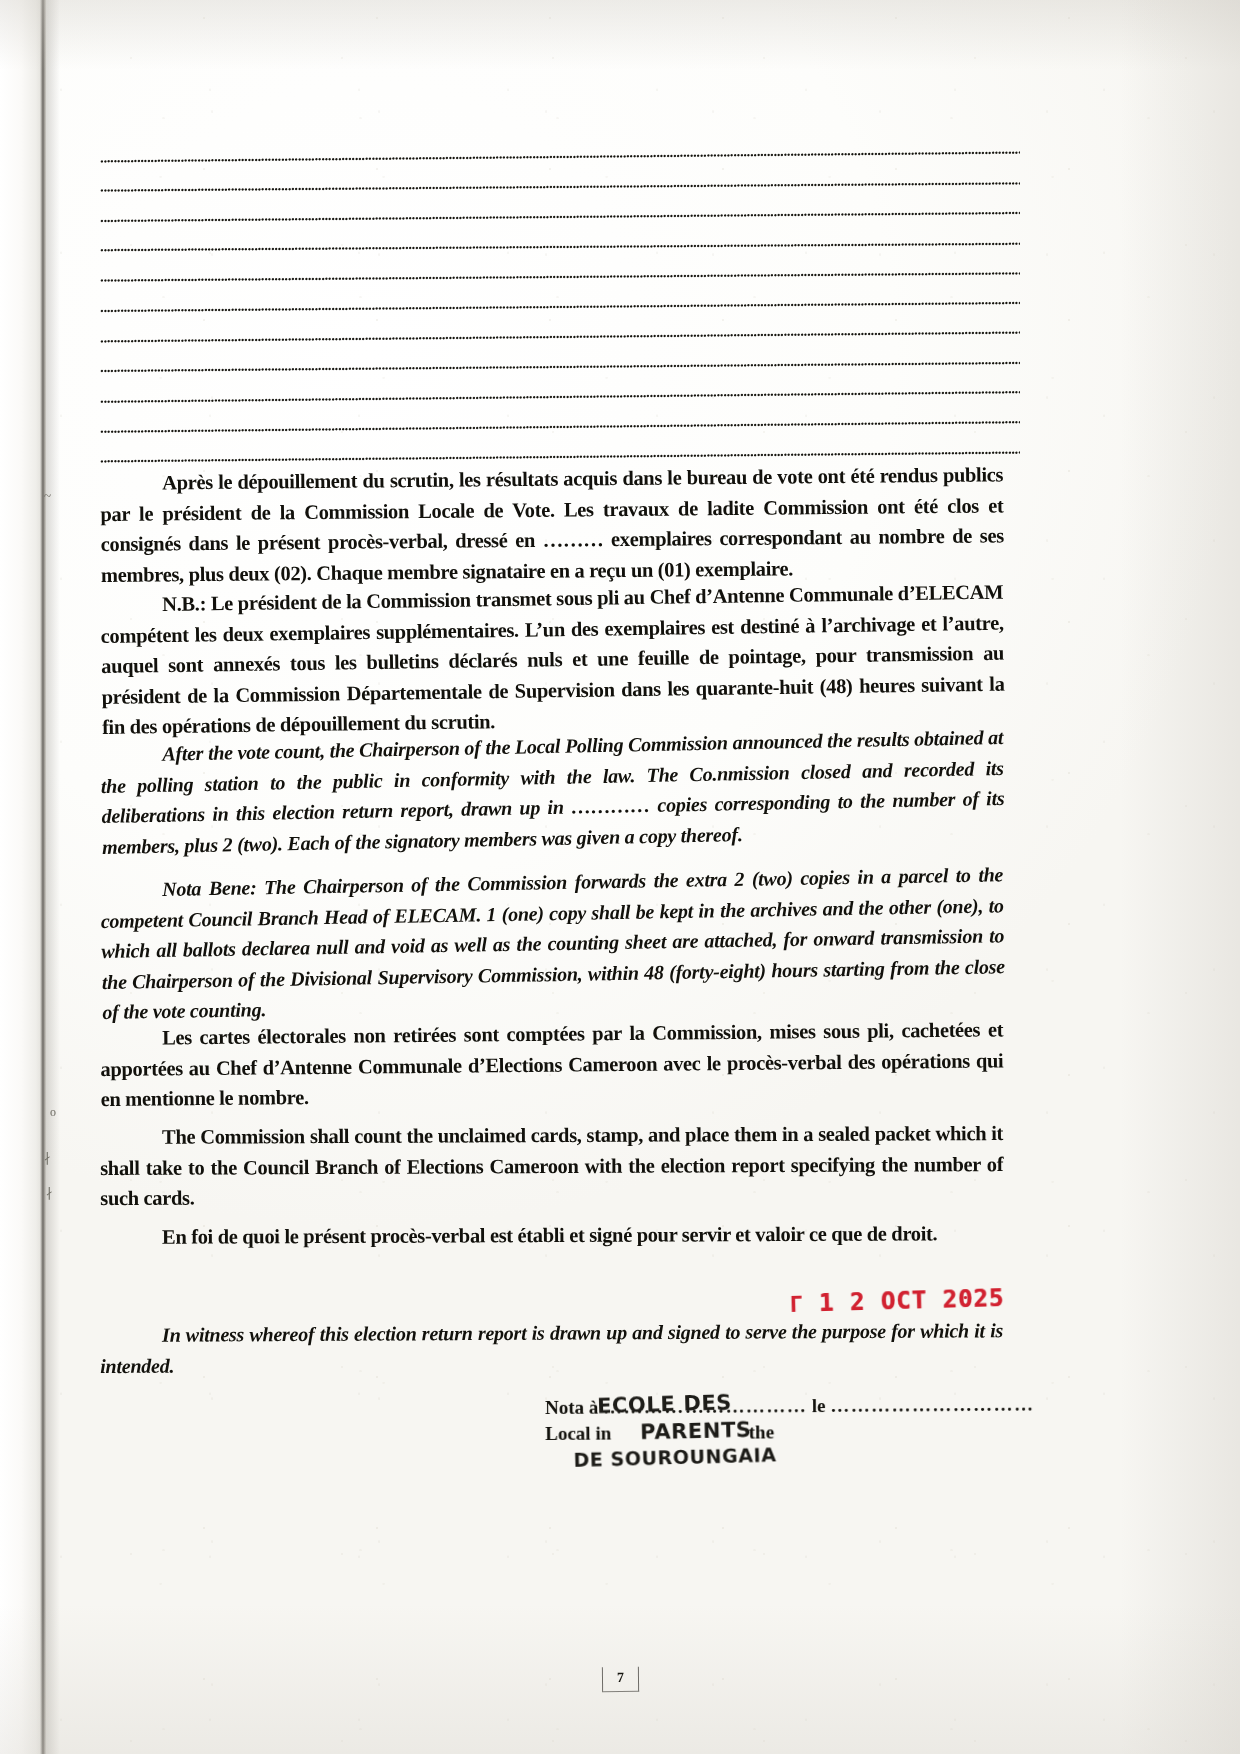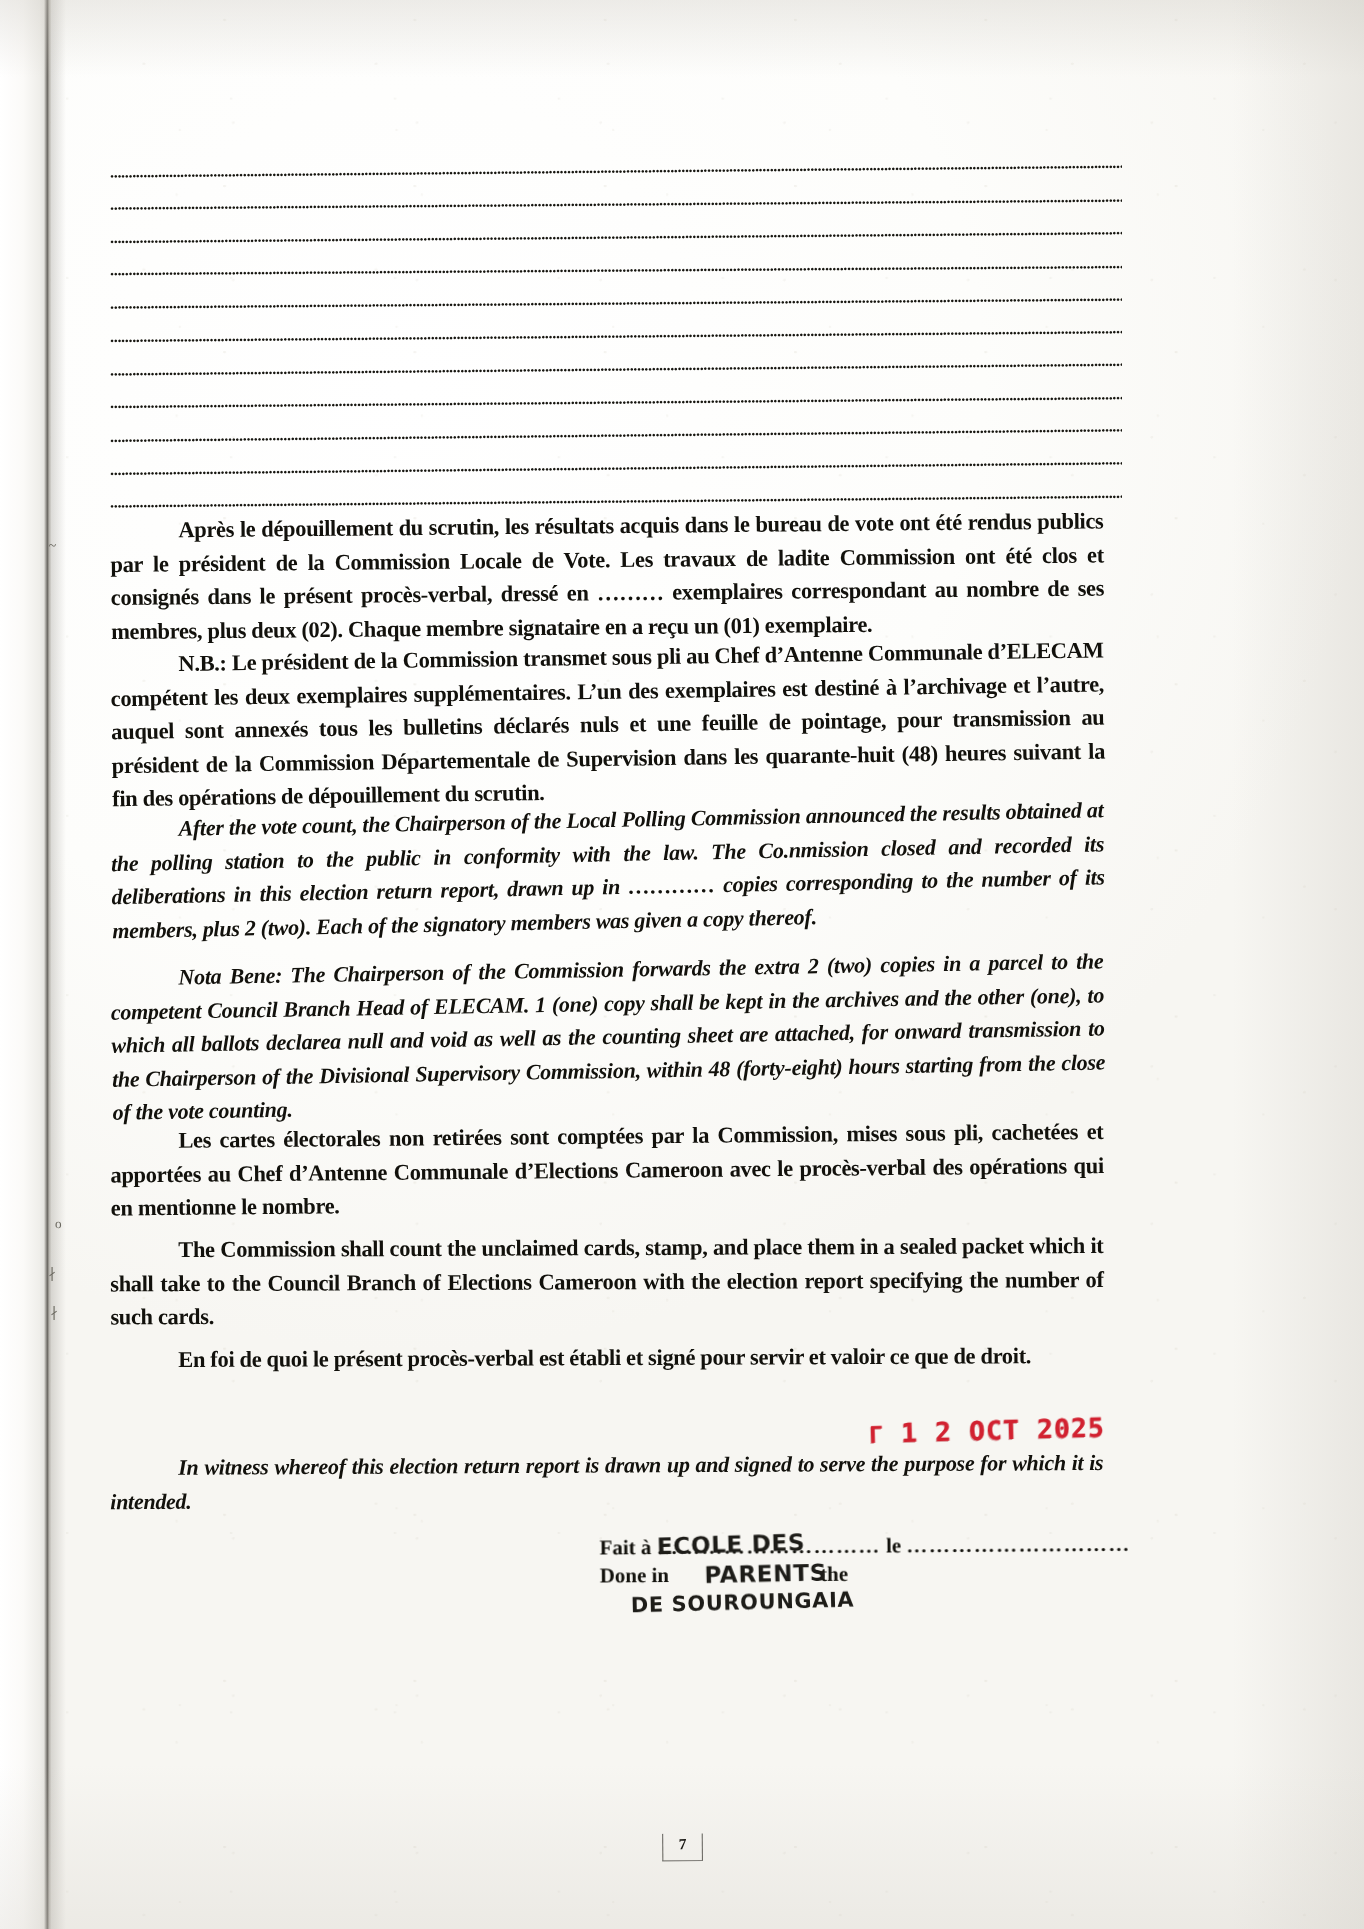--- a/index.html
+++ b/index.html
@@ -242,27 +242,27 @@
     </div>
   </div>
 
   <div id="stamp">
     <span class="mark">Г</span>
     <span>1 2 OCT 2025</span>
   </div>
 
   <div id="signature">
     <div class="sig-line">
-      <span>Fait à</span>
+      <span>Nota à</span>
       <span class="sig-dots">…………………………</span>
       <span>le</span>
       <span class="sig-dots">…………………………</span>
     </div>
     <div class="sig-line">
-      <span>Done in</span>
+      <span>Local in</span>
       <span style="display:inline-block;width:128px;"></span>
       <span>the</span>
     </div>
 
     <span class="hand" id="hand-place1">ECOLE    DES</span>
     <span class="hand" id="hand-place2">PARENTS</span>
     <span class="hand hand-sm" id="hand-place3">DE SOUROUNGAIA</span>
   </div>
 
   <div id="footer">

